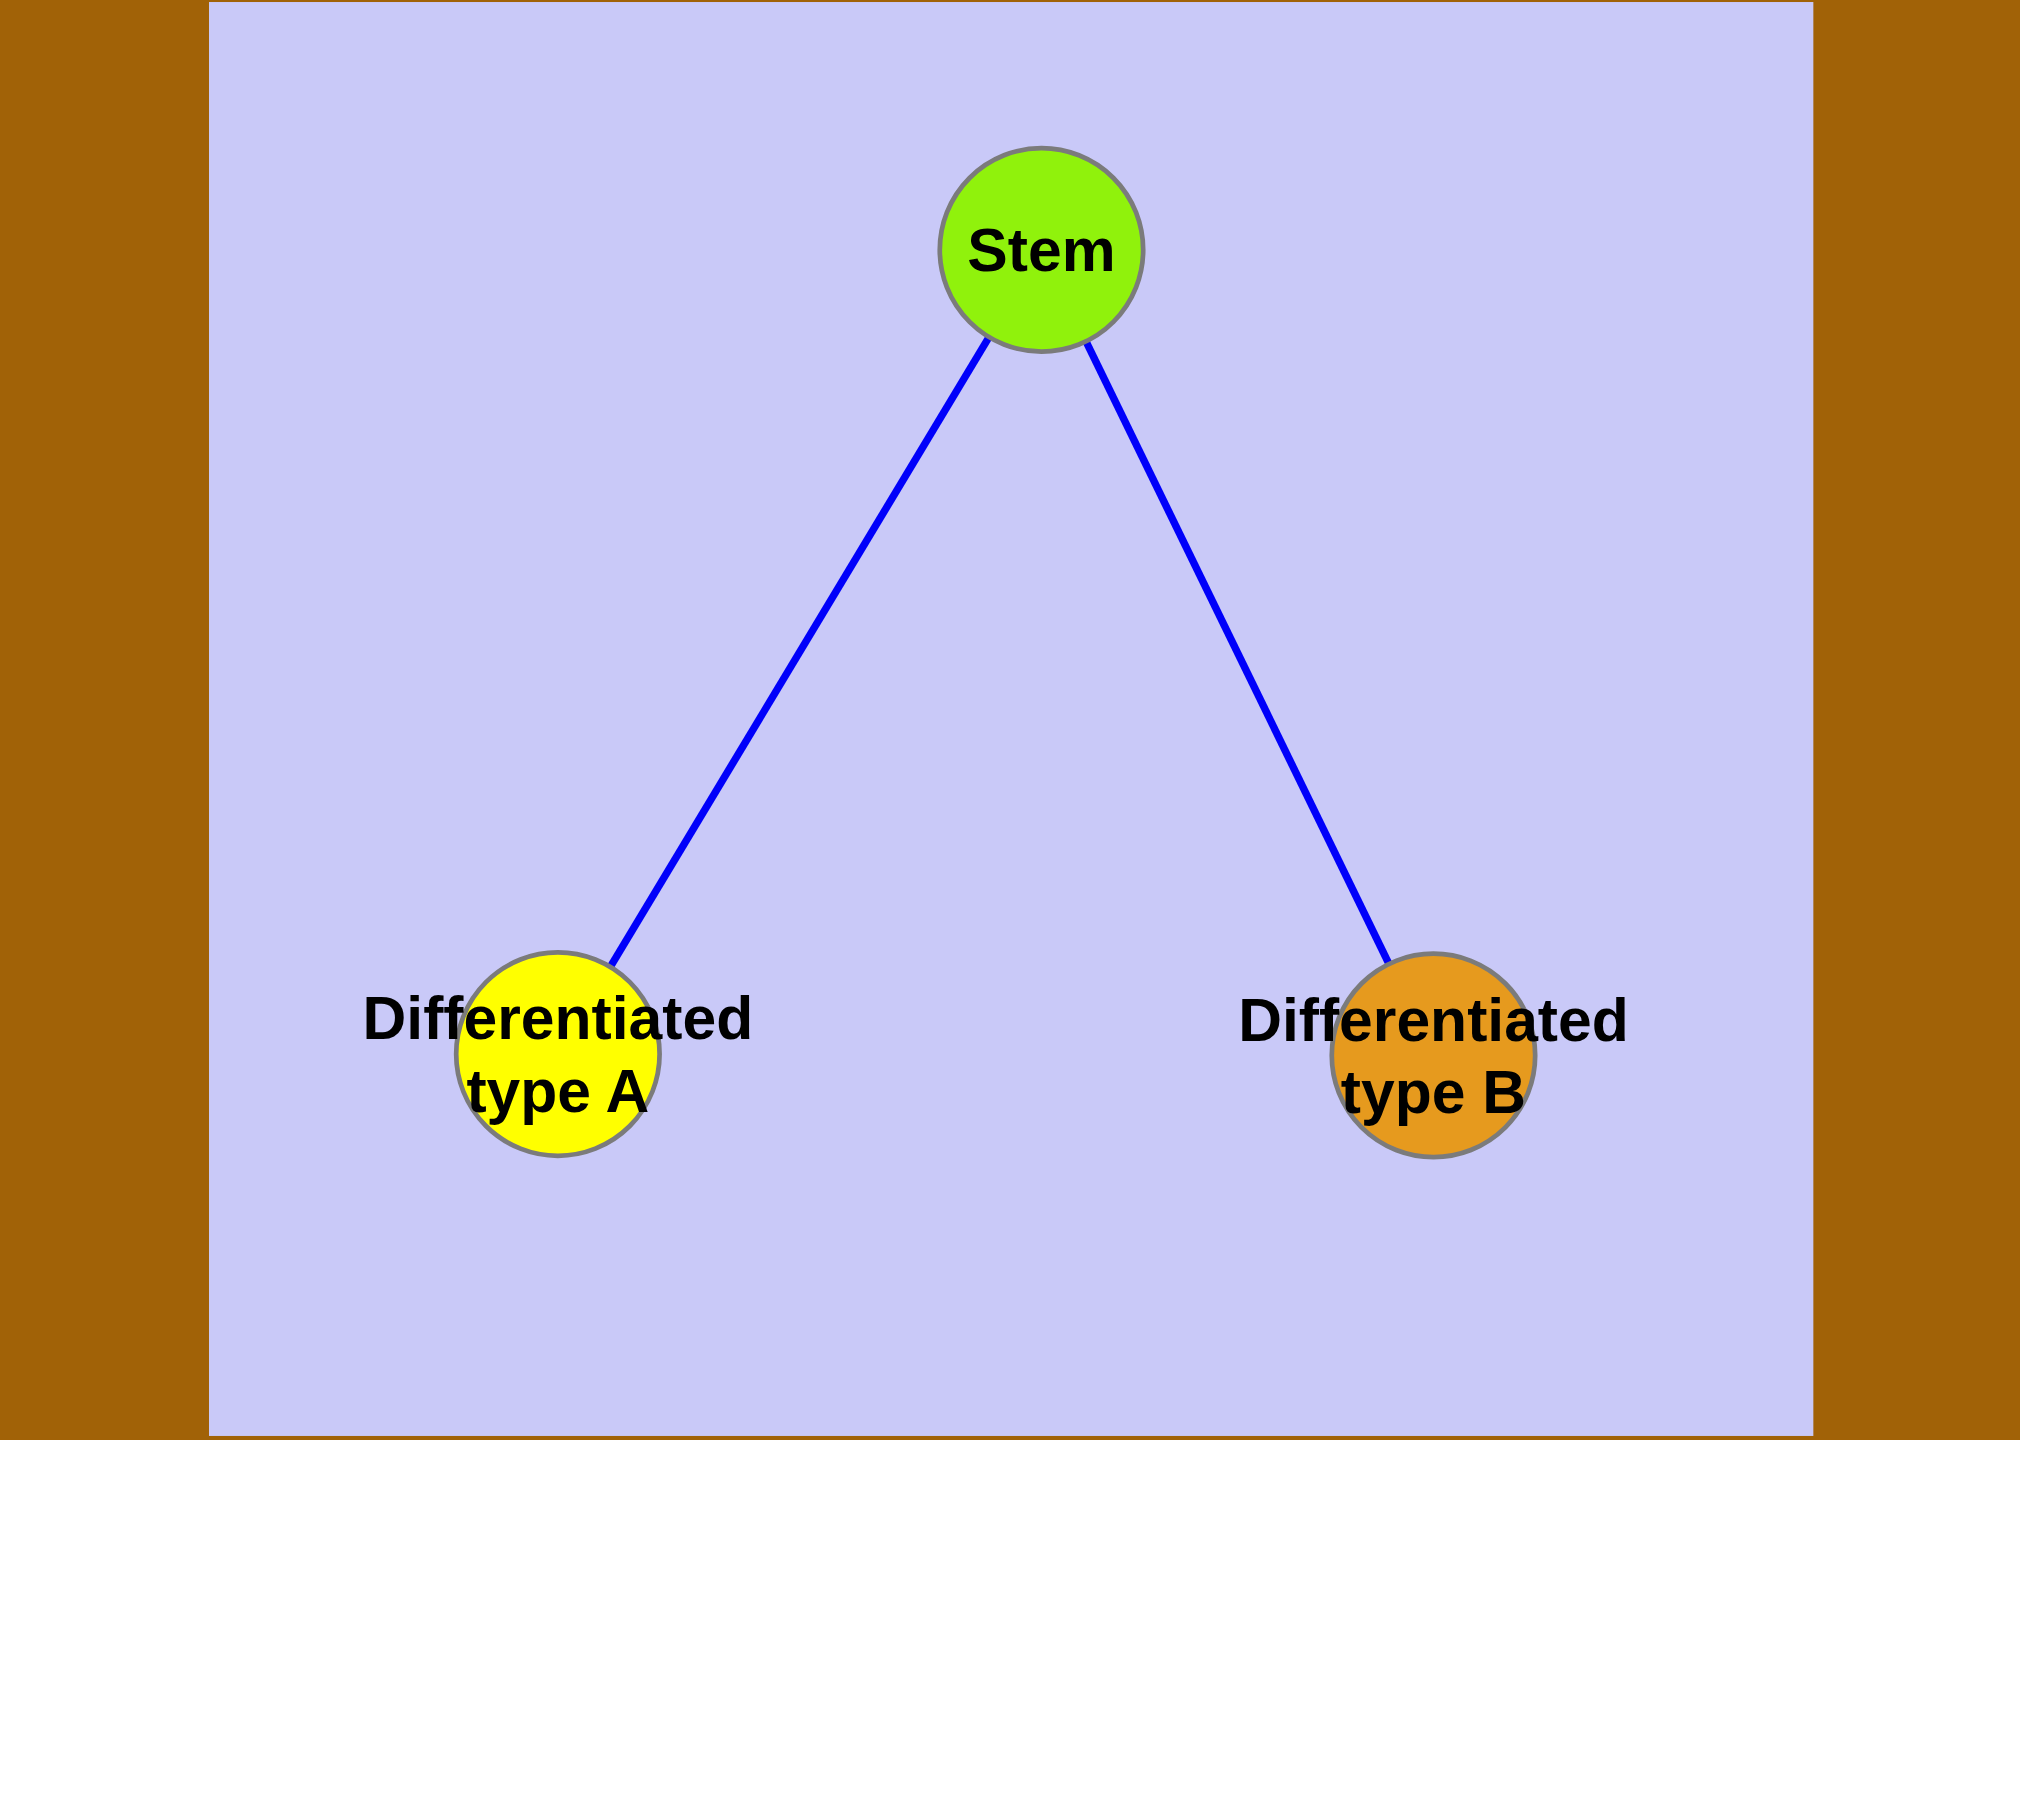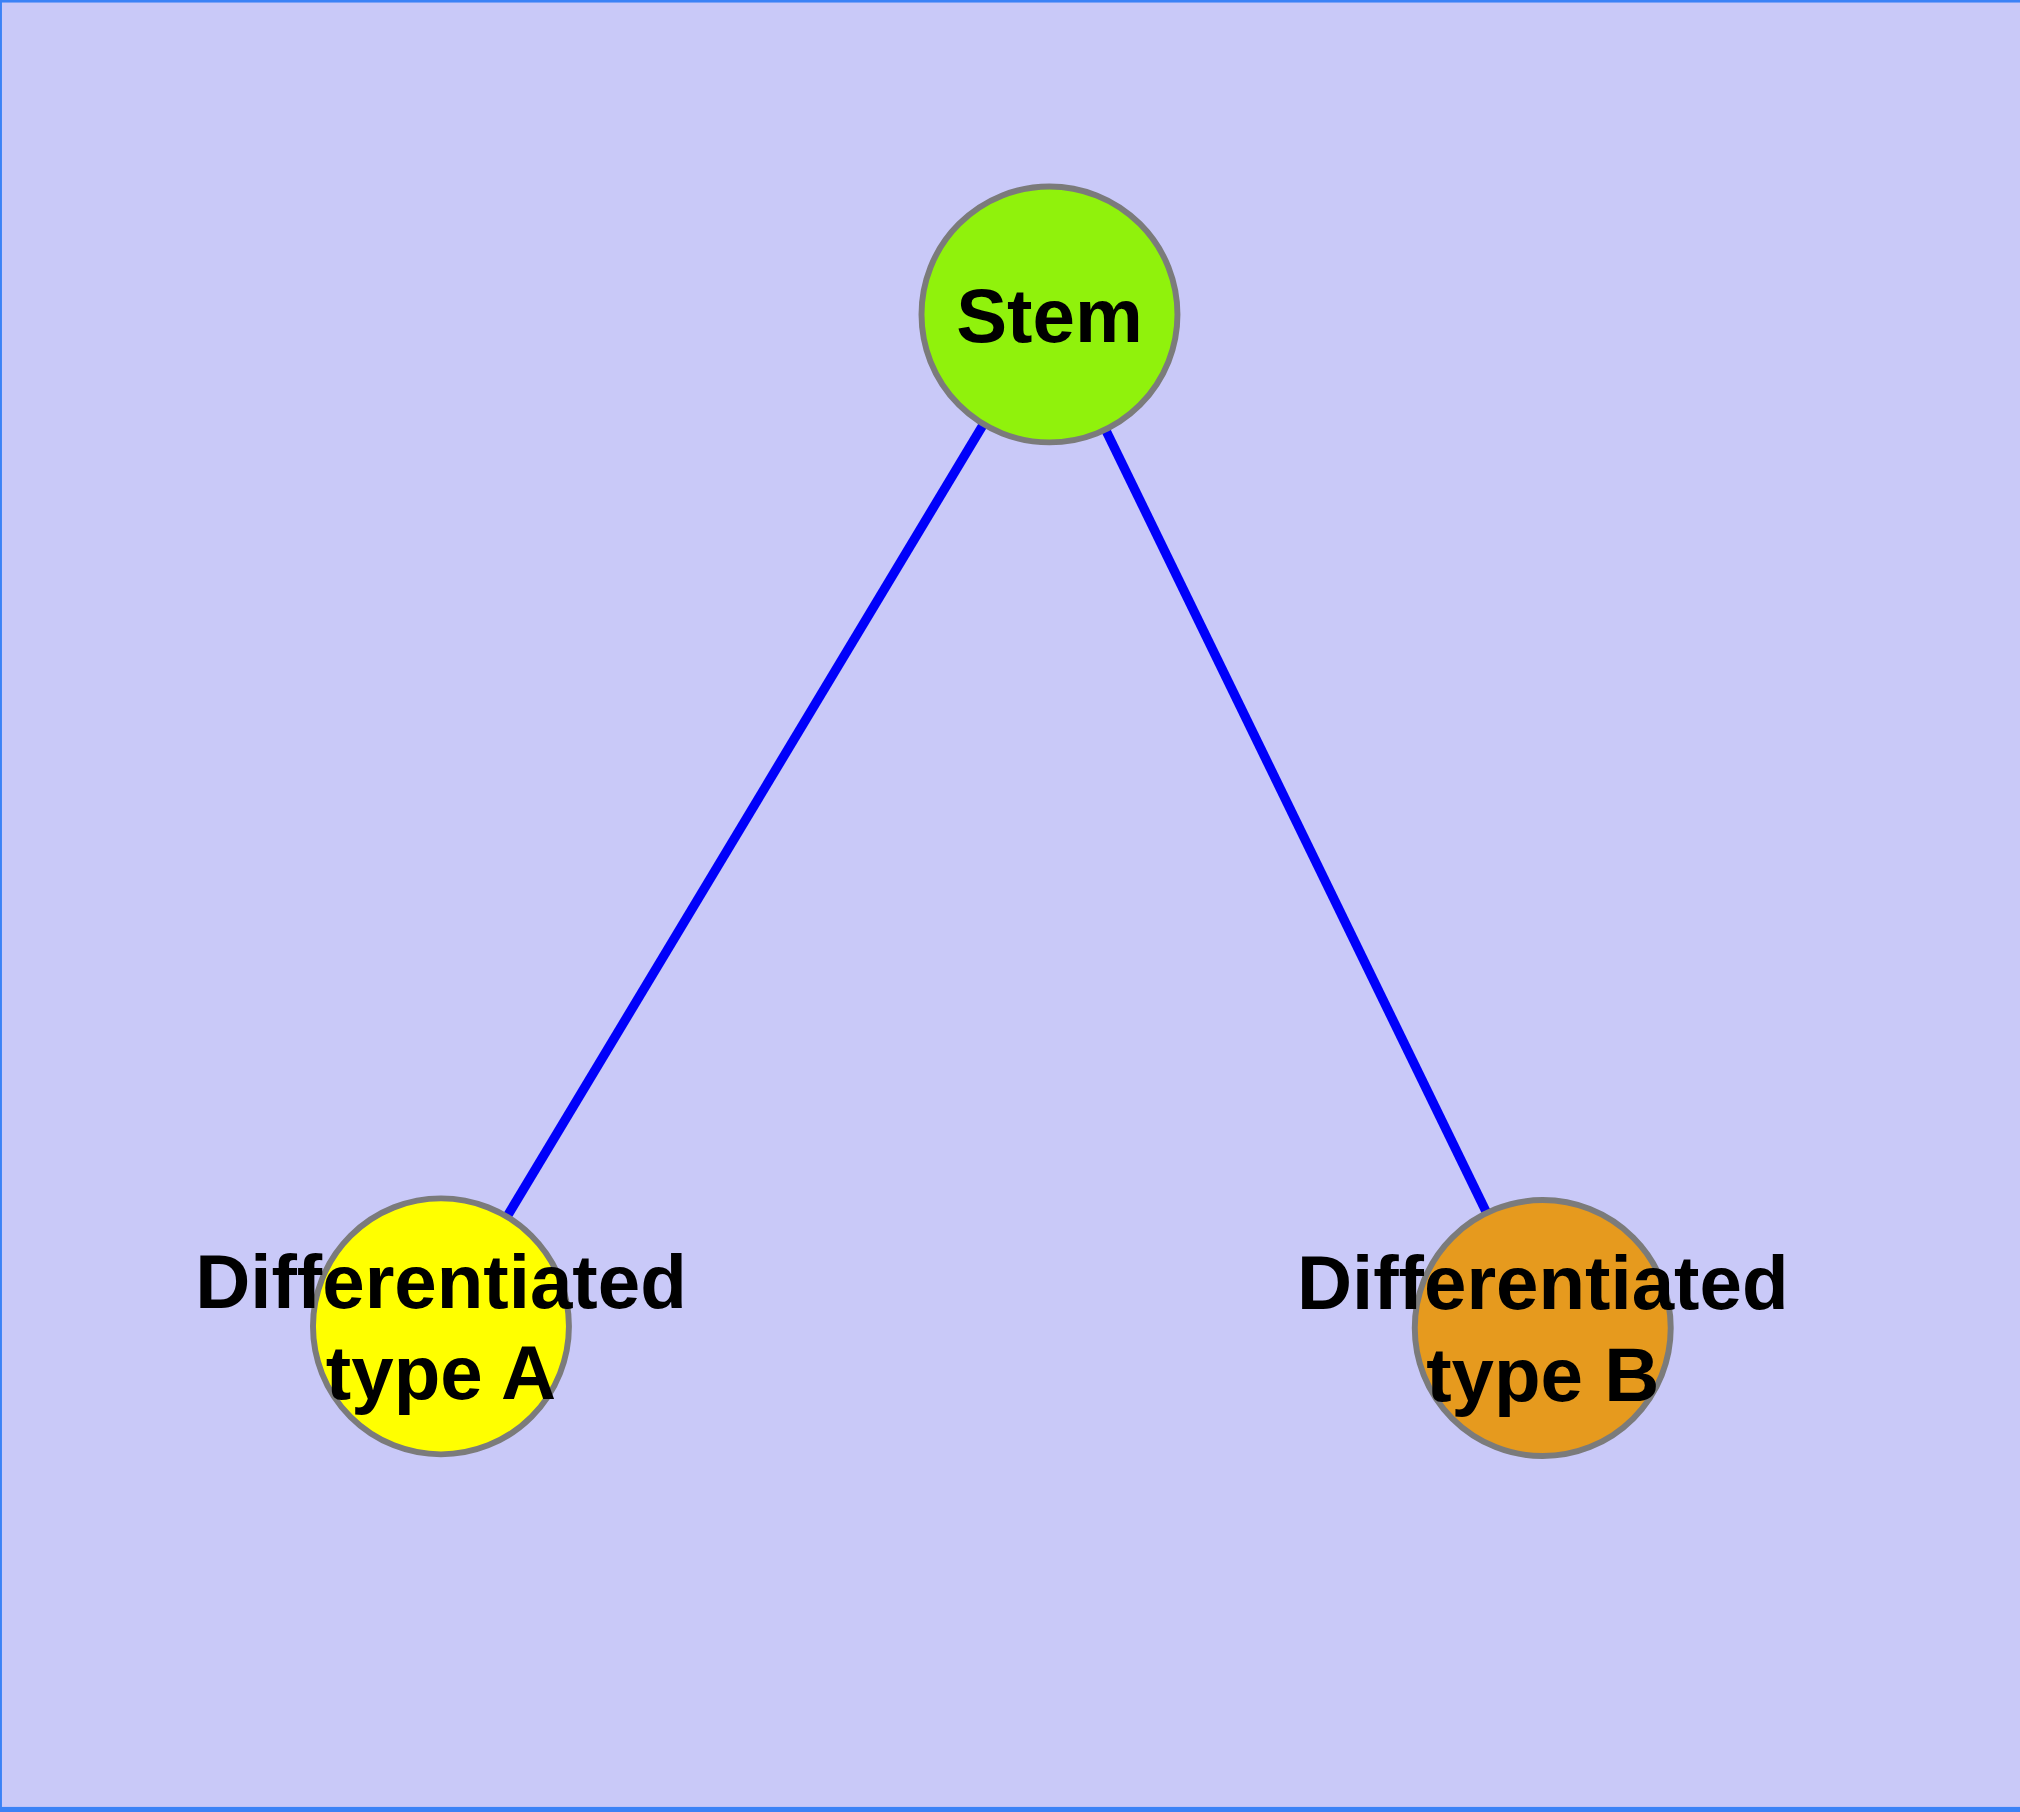--- a/index.html
+++ b/index.html
@@ -3,22 +3,22 @@
 <meta charset="utf-8">
 <style>
   html, body {
     margin: 0;
     padding: 0;
     background: #ffffff;
   }
   .stage {
     position: relative;
     width: 2021px;
-    height: 1812px;
-    background: #3b82f6;
+    height: 1440px;
+    background: #a16207;
     overflow: hidden;
   }
   .stage svg {
     display: block;
     width: 100%;
     height: 100%;
   }
   .node-label {
     font-family: "Liberation Sans", sans-serif;
     font-weight: bold;

